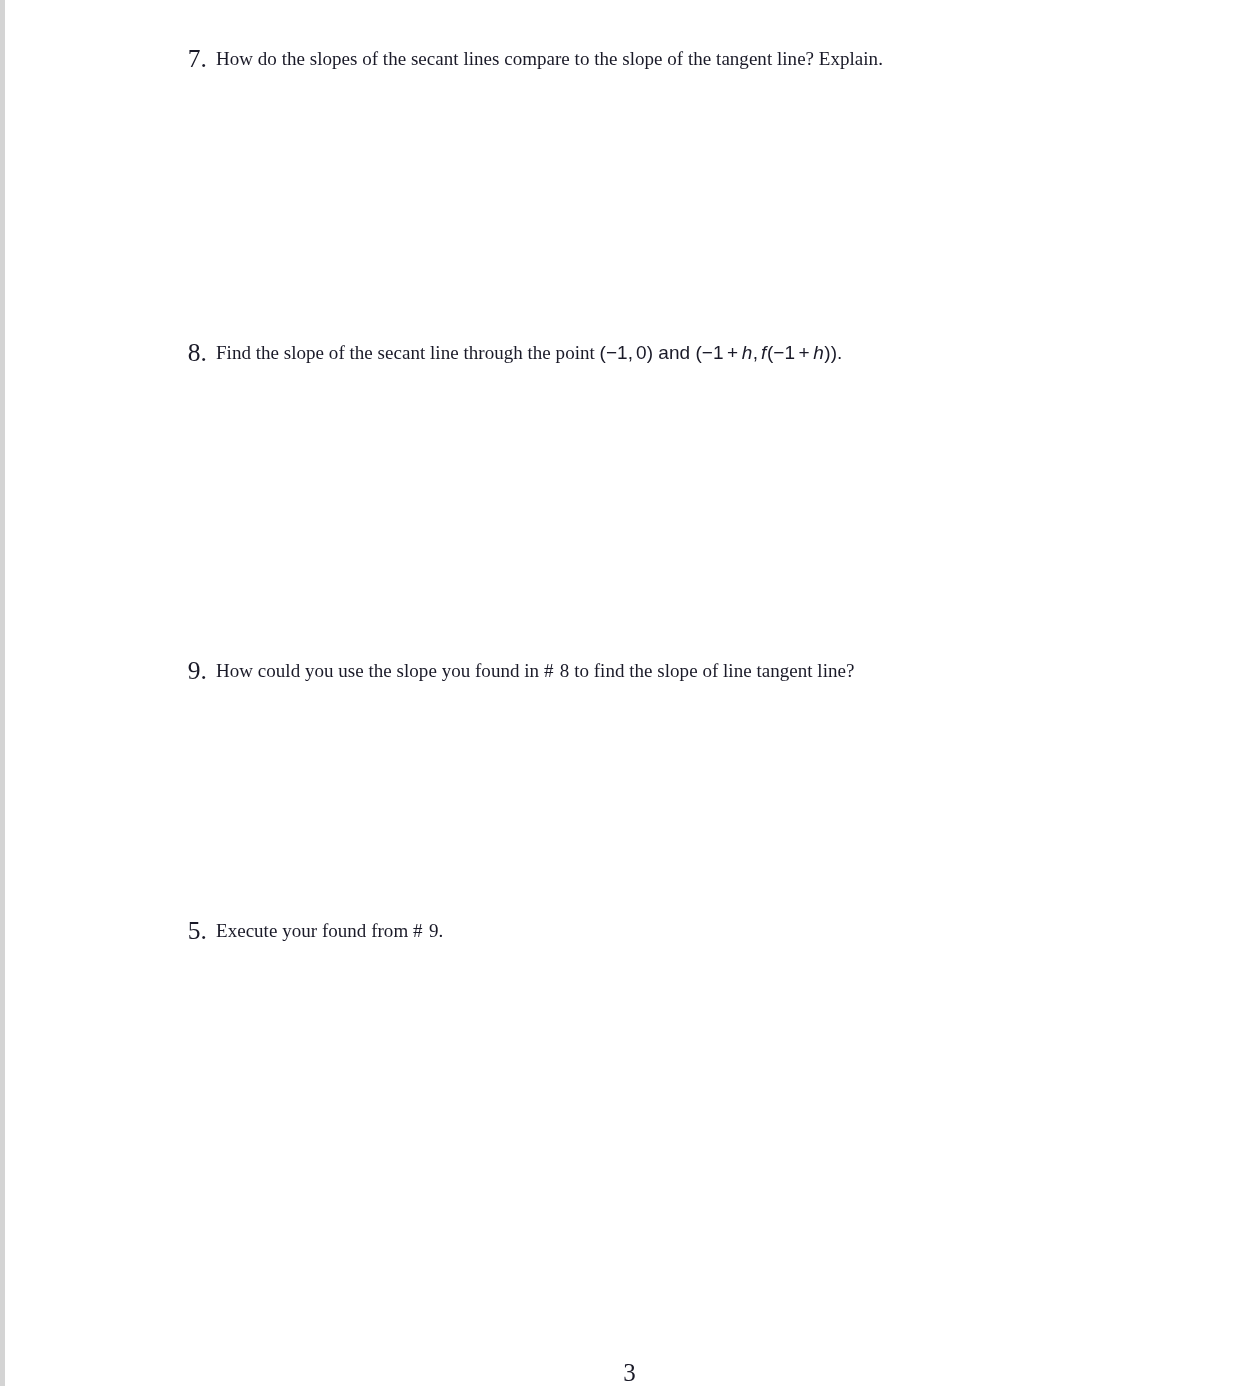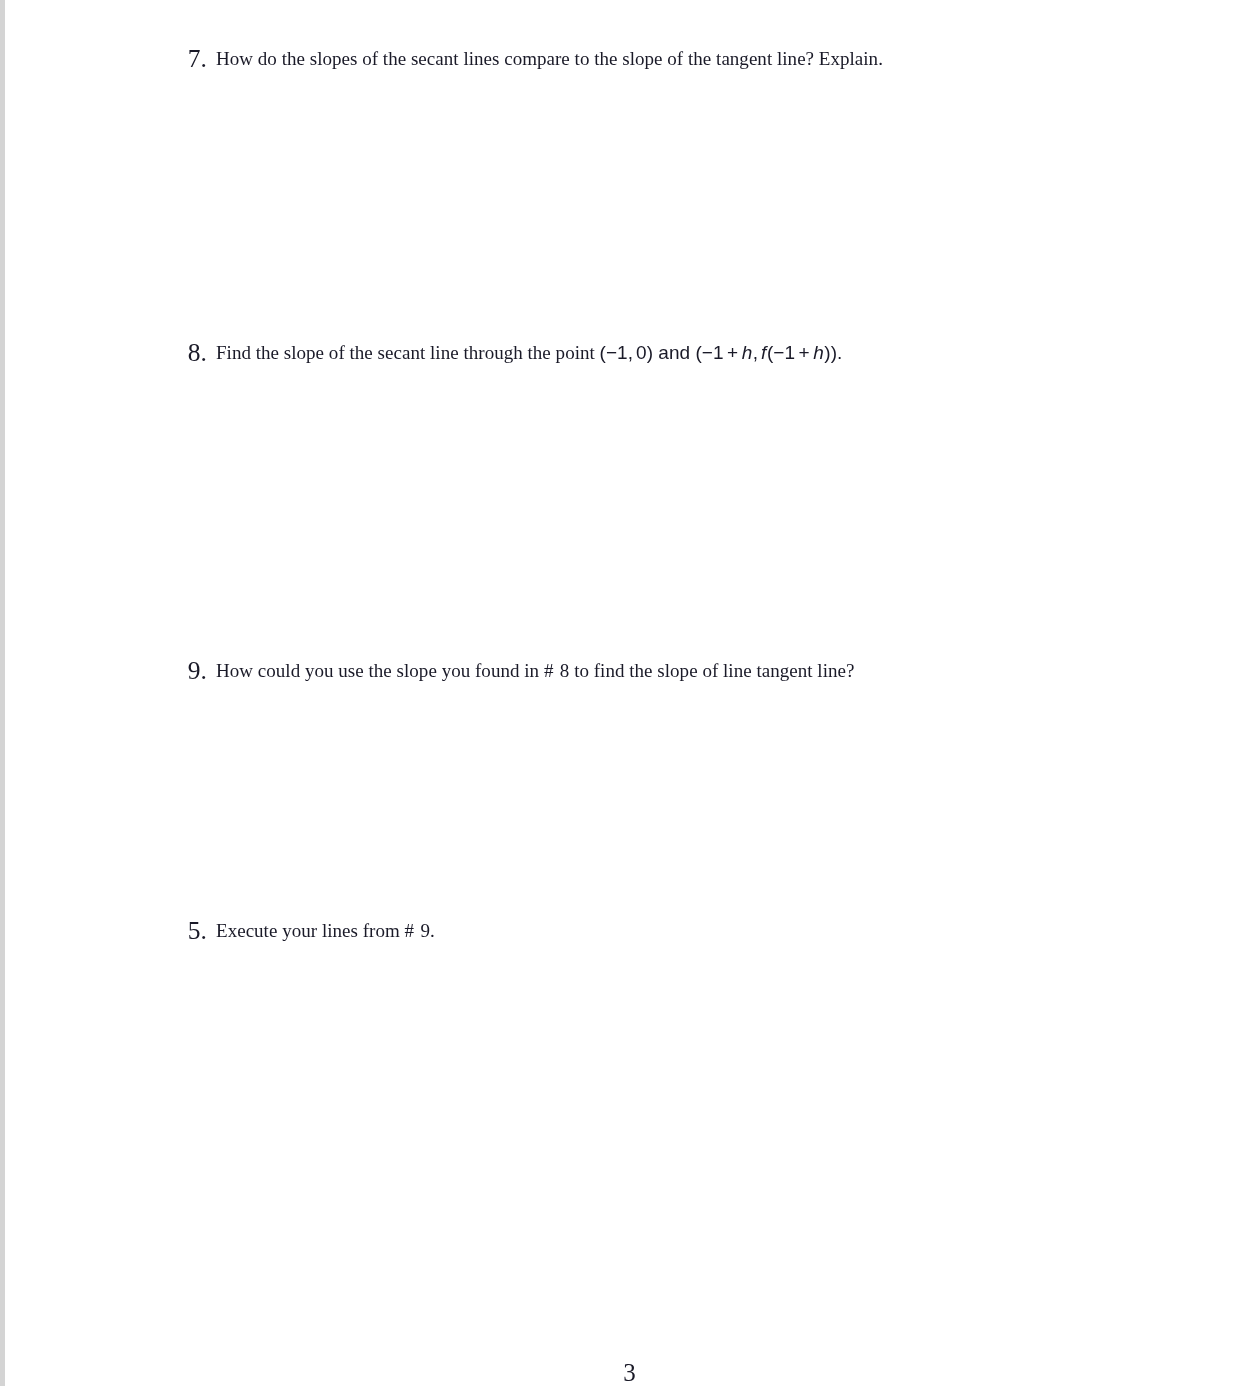--- a/index.html
+++ b/index.html
@@ -127,19 +127,19 @@
       <span class="enum-body"><span>Find the slope of the secant line through the point </span><span class="math"><span class="mpunct">(</span><span class="mnum">−</span><span class="mnum">1</span><span class="mcomma">,</span><span class="mnum">0</span><span class="mpunct">)</span><span> and </span><span class="mpunct">(</span><span class="mnum">−</span><span class="mnum">1</span><span class="mop">+</span><span class="mvar">h</span><span class="mcomma">,</span><span class="mvar">f</span><span class="mpunct">(</span><span class="mnum">−</span><span class="mnum">1</span><span class="mop">+</span><span class="mvar">h</span><span class="mpunct">)</span><span class="mpunct">)</span><span class="mpunct">.</span></span></span>
     </div>
 
     <div class="enum-item item-9">
       <span class="enum-number">9.</span>
       <span class="enum-body"><span>How could you use the slope you found in </span><span class="hashmark">#</span>  <span>8</span><span> to find the slope of line tangent line?</span></span>
     </div>
 
     <div class="enum-item item-10">
       <span class="enum-number">5.</span>
-      <span class="enum-body"><span>Execute your lines from </span><span class="hashmark">#</span>  <span>9</span><span>.</span></span>
+      <span class="enum-body"><span>Execute your found from </span><span class="hashmark">#</span>  <span>9</span><span>.</span></span>
     </div>
 
     <div class="page-number">3</div>
 
   </div>
 </div>
 
 </body></html>

